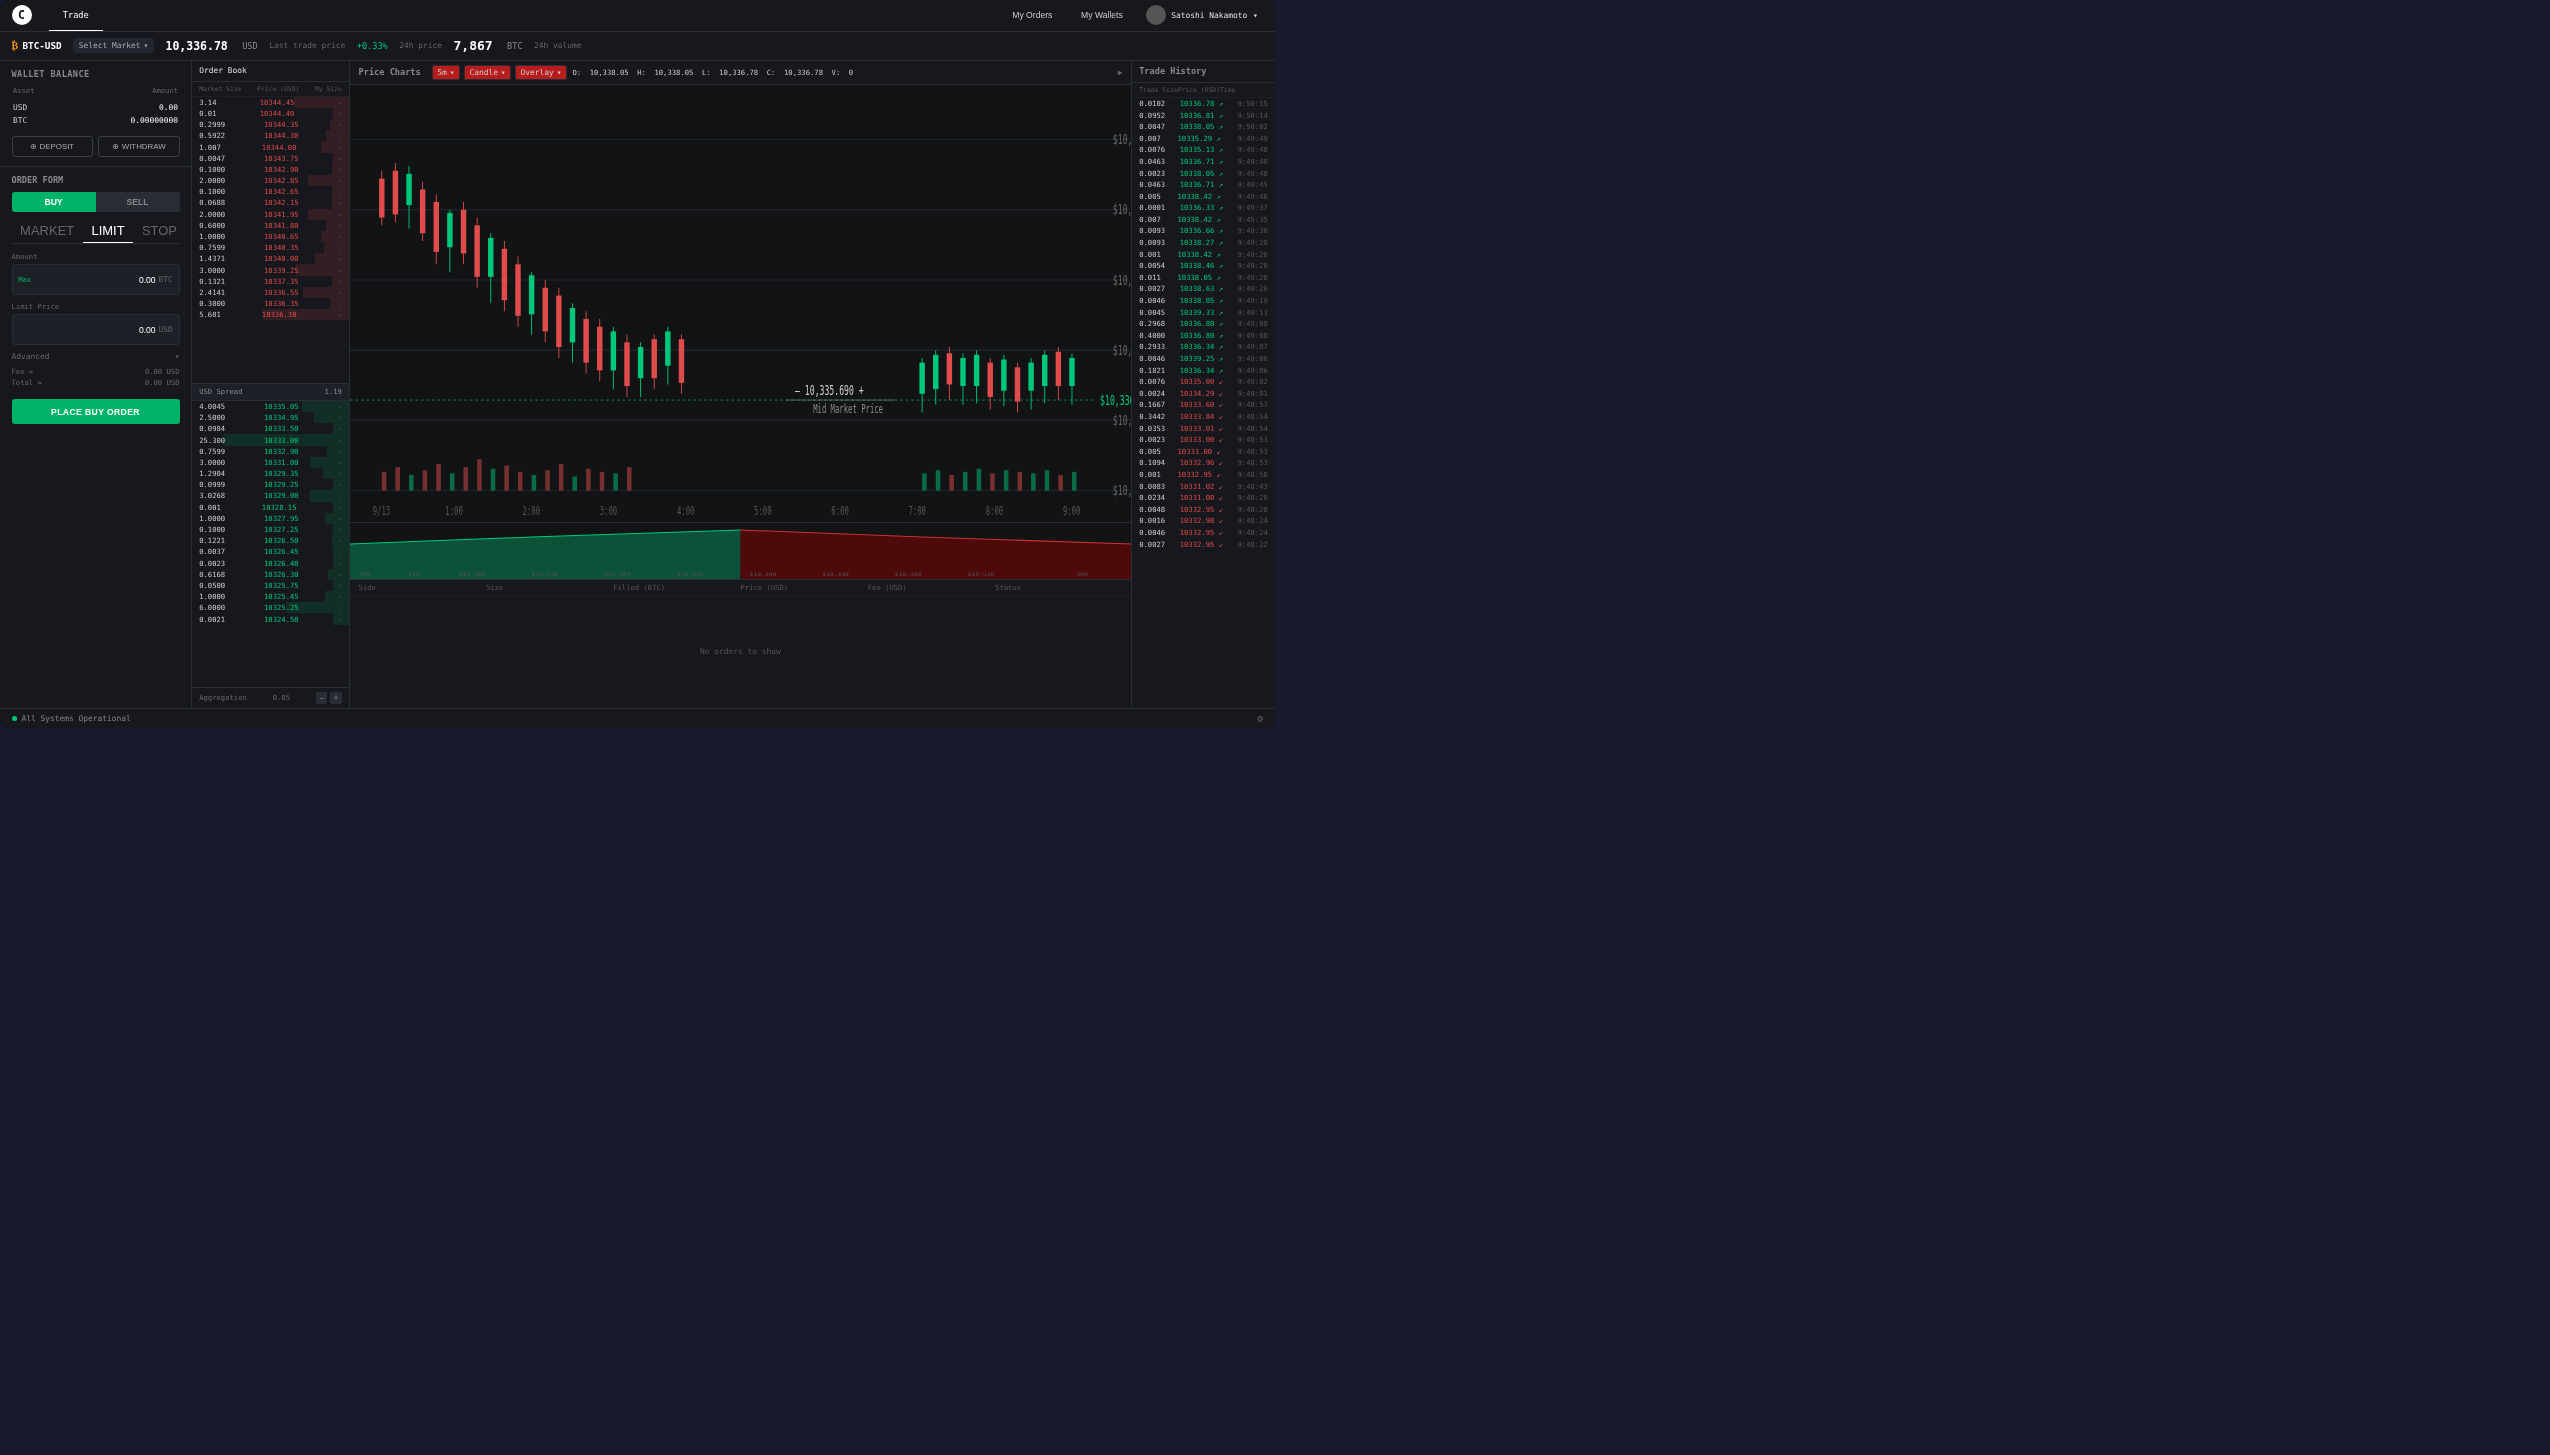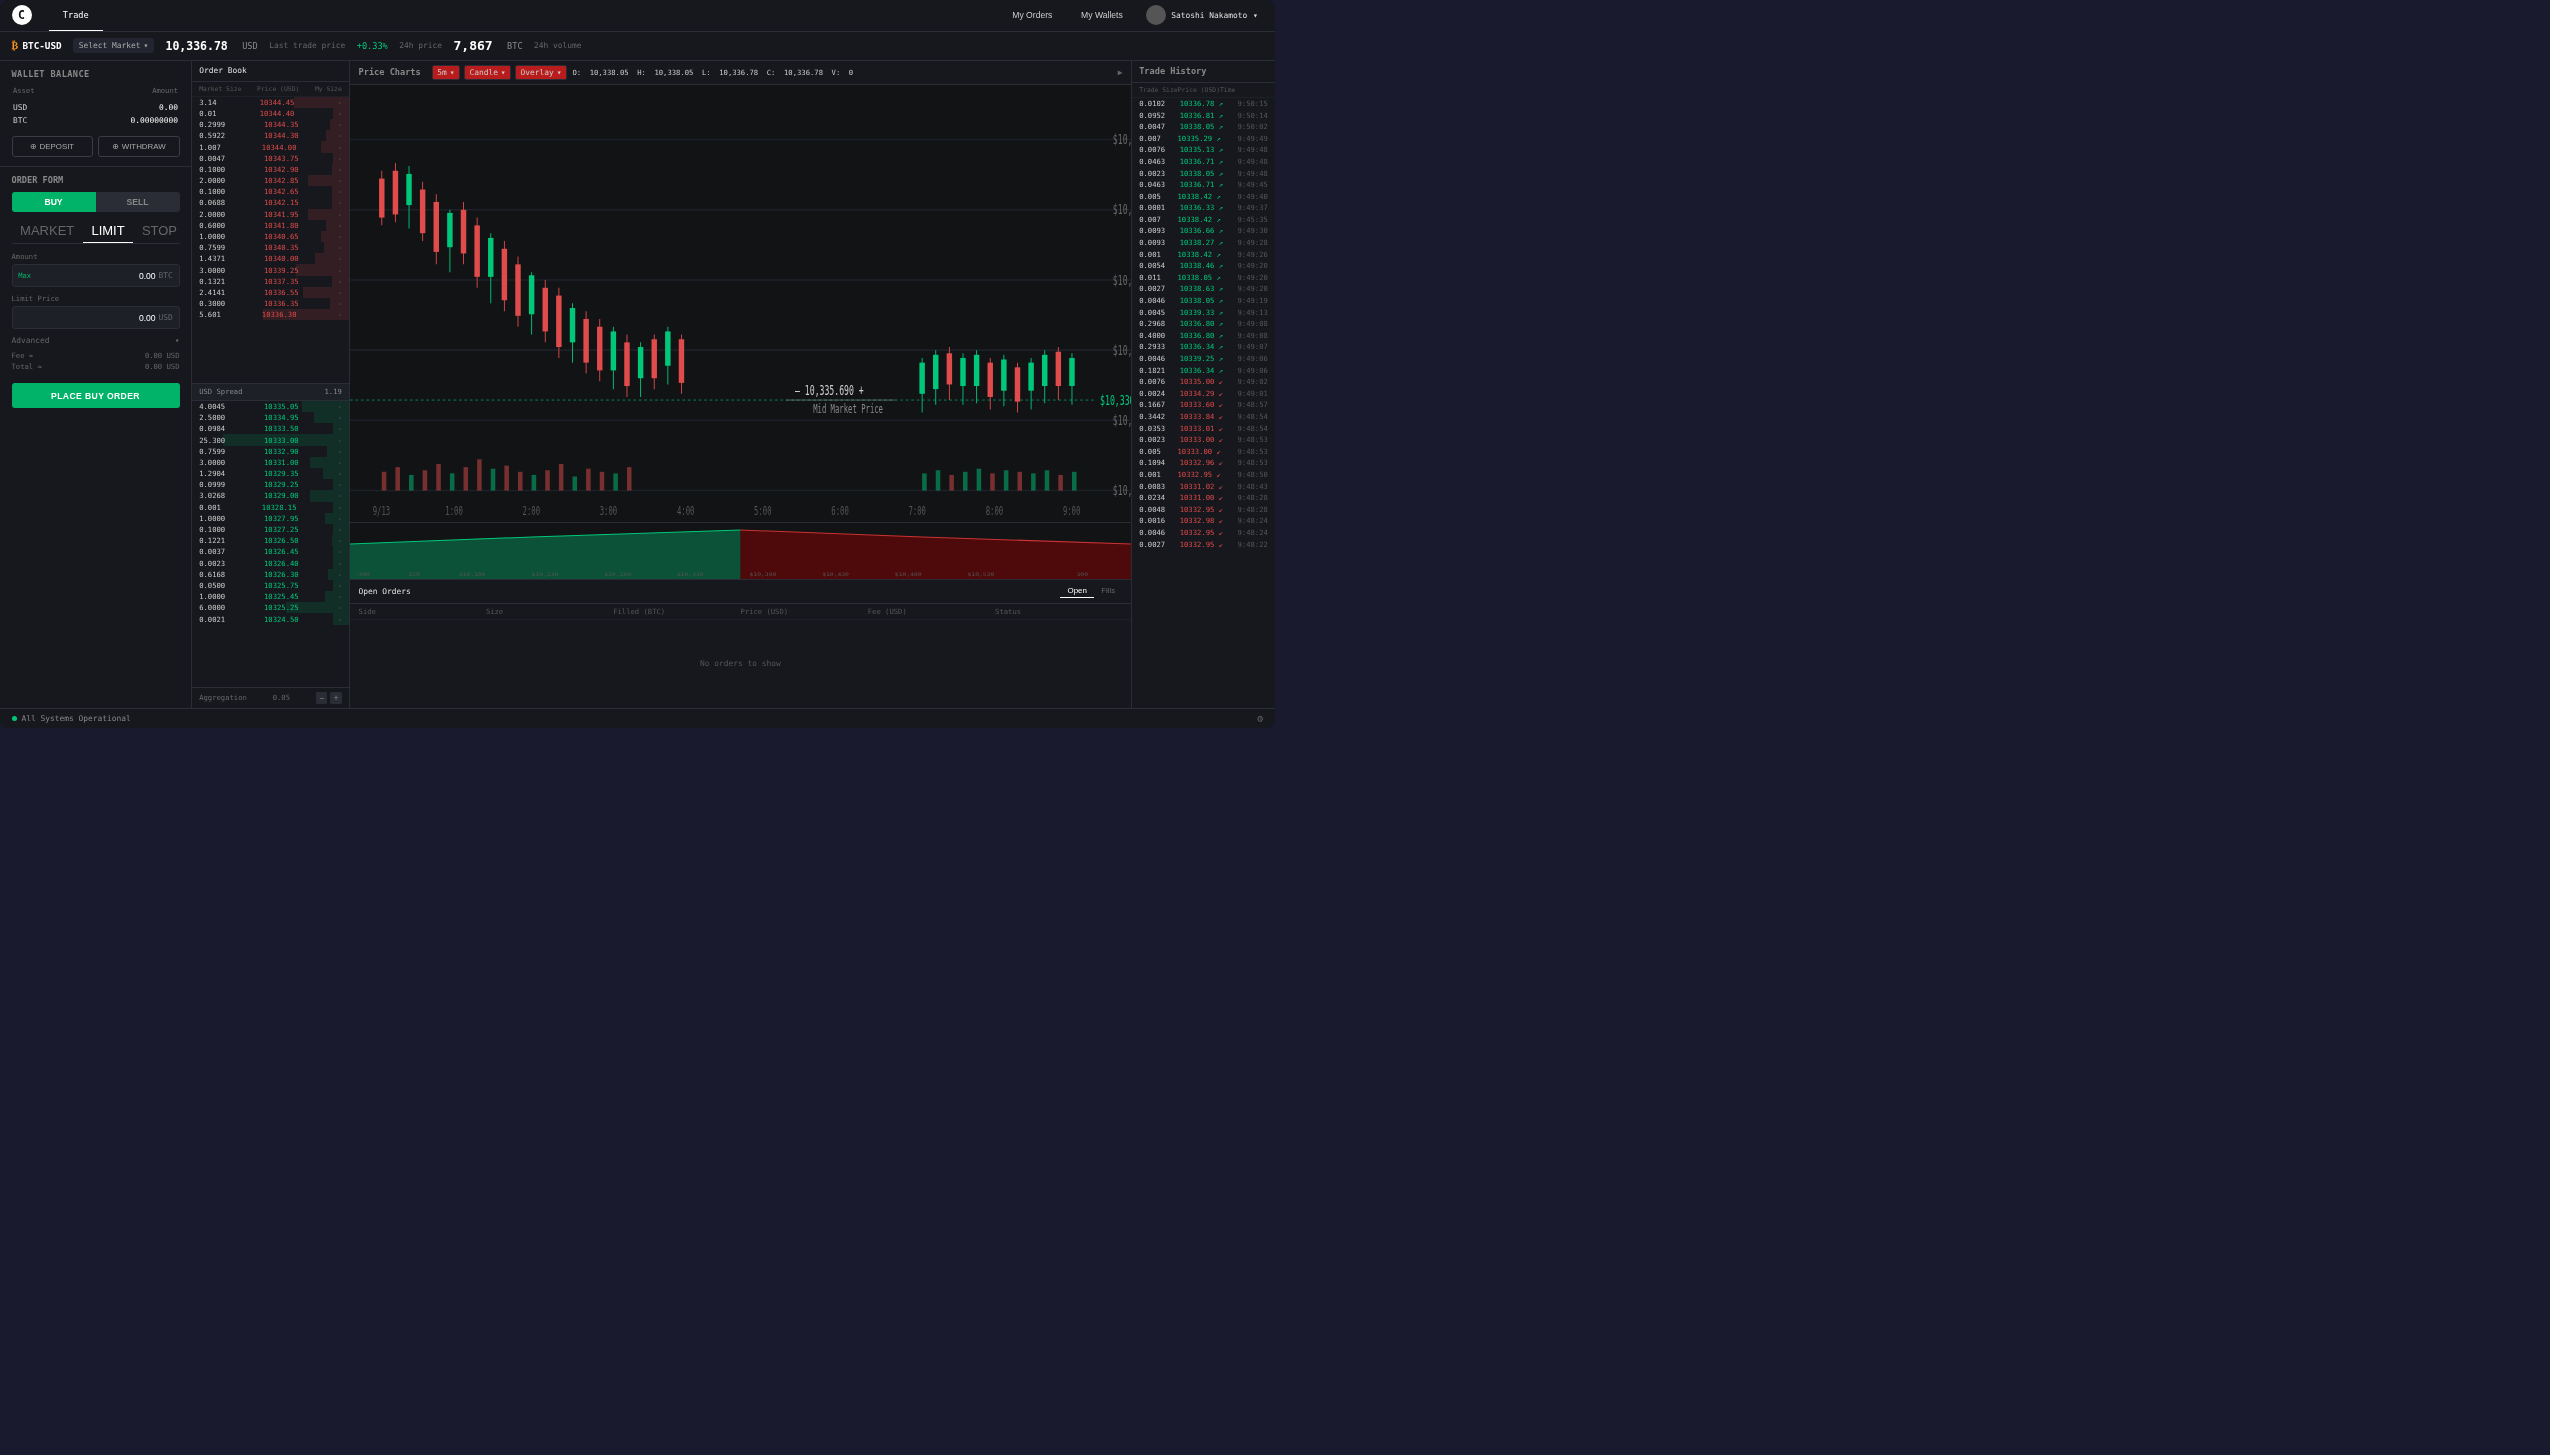--- a/index.html
+++ b/index.html
@@ -243,21 +243,21 @@
     .ot-tab.active { color: #fff; border-bottom: 1.4px solid #fff; }
     .form-group { margin-bottom: 7.2px; }
     .form-label { font-size: 7.2px; color: #666; margin-bottom: 2.9px; display: block; }
     .form-input-row {
       display: flex;
       align-items: center;
       background: #1e2028;
       border: 0.7px solid #2a2d35;
       border-radius: 2.9px;
       padding: 0 5.7px;
-      height: 23px;
+      height: 31px;
     }
     .form-input-row input {
       flex: 1;
       background: transparent;
       border: none;
       color: #fff;
       font-size: 8.6px;
       outline: none;
       text-align: right;
     }
@@ -1118,27 +1118,20 @@
           <text x="360" y="76" font-size="7" fill="#555">$10,330</text>
           <text x="440" y="76" font-size="7" fill="#555">$10,380</text>
           <text x="520" y="76" font-size="7" fill="#555">$10,430</text>
           <text x="600" y="76" font-size="7" fill="#555">$10,480</text>
           <text x="680" y="76" font-size="7" fill="#555">$10,530</text>
           <text x="800" y="76" font-size="7" fill="#555">300</text>
         </svg>
       </div>
 
       <div class="open-orders-section">
-        <div class="oo-header">
-          <span>Open Orders</span>
-          <div class="oo-tabs">
-            <button class="oo-tab active">Open</button>
-            <button class="oo-tab">Fills</button>
-          </div>
-        </div>
         <div class="oo-col-headers">
           <span class="oo-col">Side</span>
           <span class="oo-col">Size</span>
           <span class="oo-col">Filled (BTC)</span>
           <span class="oo-col">Price (USD)</span>
           <span class="oo-col">Fee (USD)</span>
           <span class="oo-col">Status</span>
         </div>
         <div class="oo-empty">
           <span>No orders to show</span>

